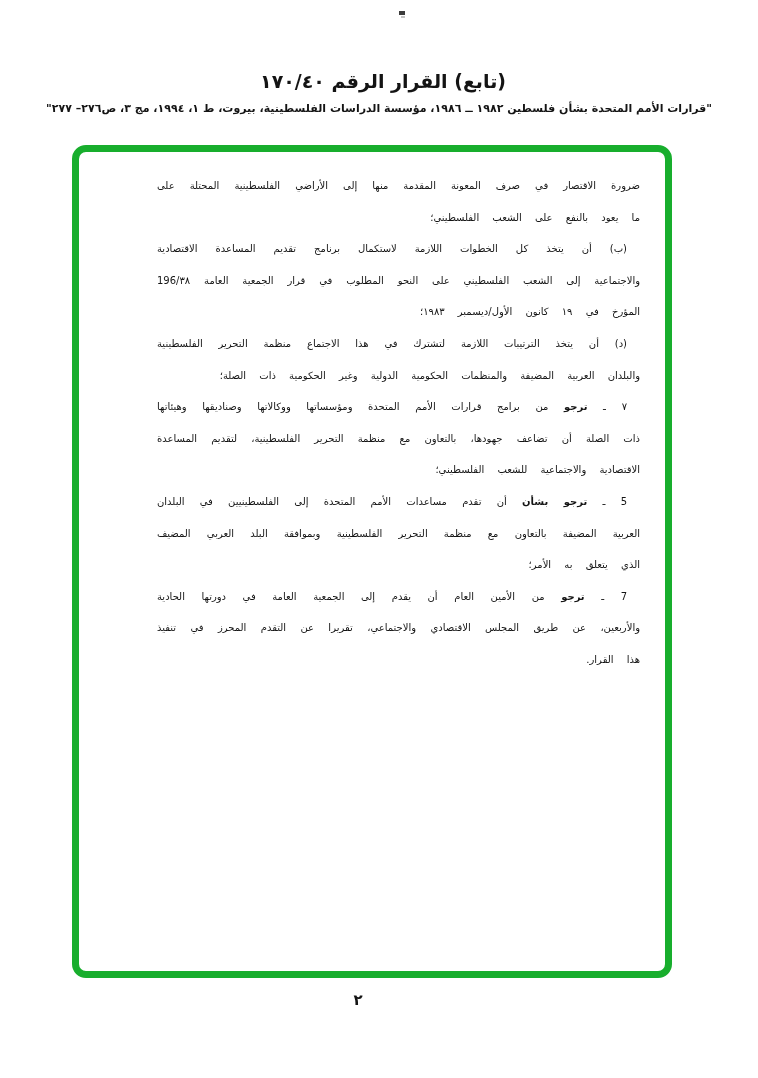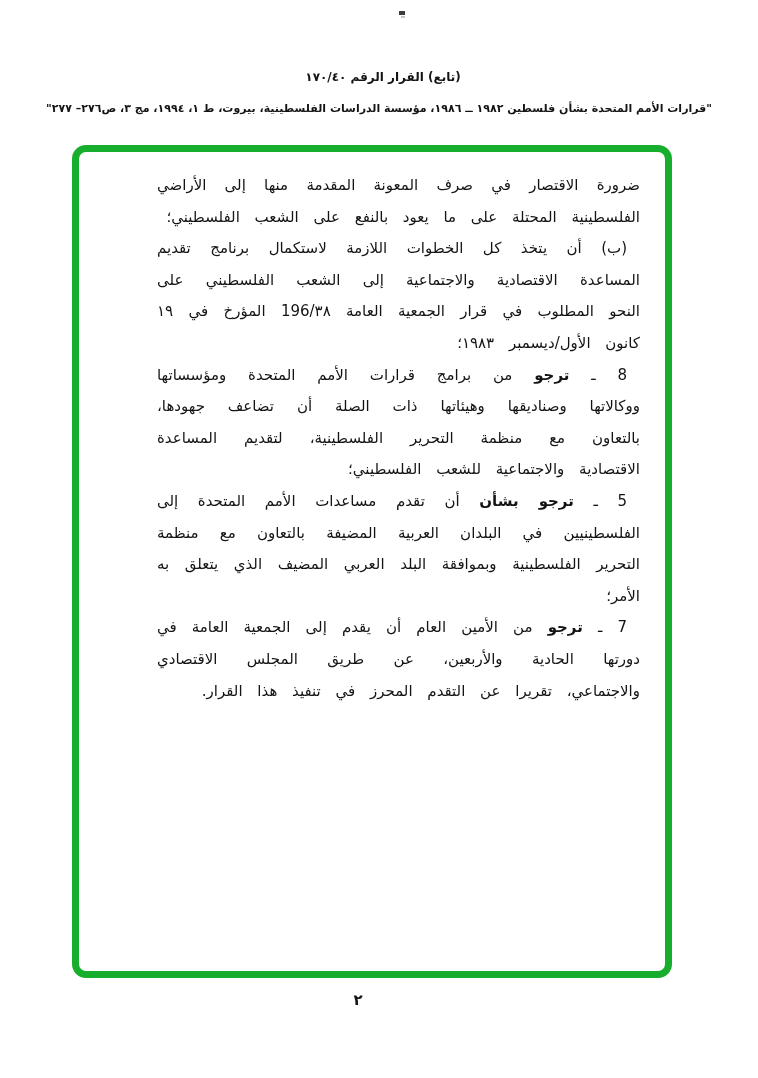--- a/index.html
+++ b/index.html
@@ -9,21 +9,21 @@
     position:relative;
     overflow:hidden;
     font-family:"DejaVu Sans", sans-serif;
     color:#141414;
   }
   .page-title{
     position:absolute;
     top:70px;left:0;right:0;
     text-align:center;
     direction:rtl;
-    font-size:12px;
+    font-size:19px;
     font-weight:bold;
     letter-spacing:0.5px;
     padding-left:8px;
   }
   .citation{
     position:absolute;
     top:102px;left:0;right:0;
     text-align:center;
     direction:rtl;
     font-size:11px;
@@ -39,21 +39,21 @@
     border-radius:14px;
     background:transparent;
   }
   .content{
     position:absolute;
     top:170px;
     right:118px;
     width:483px;
     direction:rtl;
     text-align:justify;
-    font-size:15px;
+    font-size:10px;
     line-height:31.6px;
     word-spacing:10px;
   }
   .content p{margin:0;padding:0;}
   .content p.indent{text-indent:13px;}
   .content .bold{font-weight:bold;}
   .page-number{
     position:absolute;
     left:338px;top:991px;
     width:40px;
@@ -79,18 +79,19 @@
 
 <div class="page-title">(تابع) القرار الرقم ١٧٠/٤٠</div>
 
 <div class="citation">"قرارات الأمم المتحدة بشأن فلسطين ١٩٨٢ ــ ١٩٨٦، مؤسسة الدراسات الفلسطينية، بيروت، ط ١، ١٩٩٤، مج ٣، ص٢٧٦– ٢٧٧"</div>
 
 <div class="frame" style="border-color: rgb(24, 174, 45);"></div>
 
 <div class="content">
     <p class="para"><span>ضرورة الاقتصار في صرف المعونة المقدمة منها إلى الأراضي الفلسطينية المحتلة على ما يعود بالنفع على الشعب الفلسطيني؛</span></p>
     <p class="para indent"><span>(ب) أن يتخذ كل الخطوات اللازمة لاستكمال برنامج تقديم المساعدة الاقتصادية والاجتماعية إلى الشعب الفلسطيني على النحو المطلوب في قرار الجمعية العامة 196/٣٨ المؤرخ في ١٩ كانون الأول/ديسمبر ١٩٨٣؛</span></p>
-    <p class="para indent"><span>8 ـ </span><span class="bold">ترجو</span><span> من برامج قرارات الأمم المتحدة ومؤسساتها ووكالاتها وصناديقها وهيئاتها ذات الصلة أن تضاعف جهودها، بالتعاون مع منظمة التحرير الفلسطينية، لتقديم المساعدة الاقتصادية والاجتماعية للشعب الفلسطيني؛</span></p>
+    <p class="para indent"><span>(د) أن يتخذ الترتيبات اللازمة لتشترك في هذا الاجتماع منظمة التحرير الفلسطينية والبلدان العربية المضيفة والمنظمات الحكومية الدولية وغير الحكومية ذات الصلة؛</span></p>
+    <p class="para indent"><span>٧ ـ </span><span class="bold">ترجو</span><span> من برامج قرارات الأمم المتحدة ومؤسساتها ووكالاتها وصناديقها وهيئاتها ذات الصلة أن تضاعف جهودها، بالتعاون مع منظمة التحرير الفلسطينية، لتقديم المساعدة الاقتصادية والاجتماعية للشعب الفلسطيني؛</span></p>
     <p class="para indent"><span>5 ـ </span><span class="bold">ترجو بشأن</span><span> أن تقدم مساعدات الأمم المتحدة إلى الفلسطينيين في البلدان العربية المضيفة بالتعاون مع منظمة التحرير الفلسطينية وبموافقة البلد العربي المضيف الذي يتعلق به الأمر؛</span></p>
     <p class="para indent"><span>7 ـ </span><span class="bold">ترجو</span><span> من الأمين العام أن يقدم إلى الجمعية العامة في دورتها الحادية والأربعين، عن طريق المجلس الاقتصادي والاجتماعي، تقريرا عن التقدم المحرز في تنفيذ هذا القرار.</span></p>
   </div>
 
 <div class="page-number">٢</div>
 
 </body></html>

